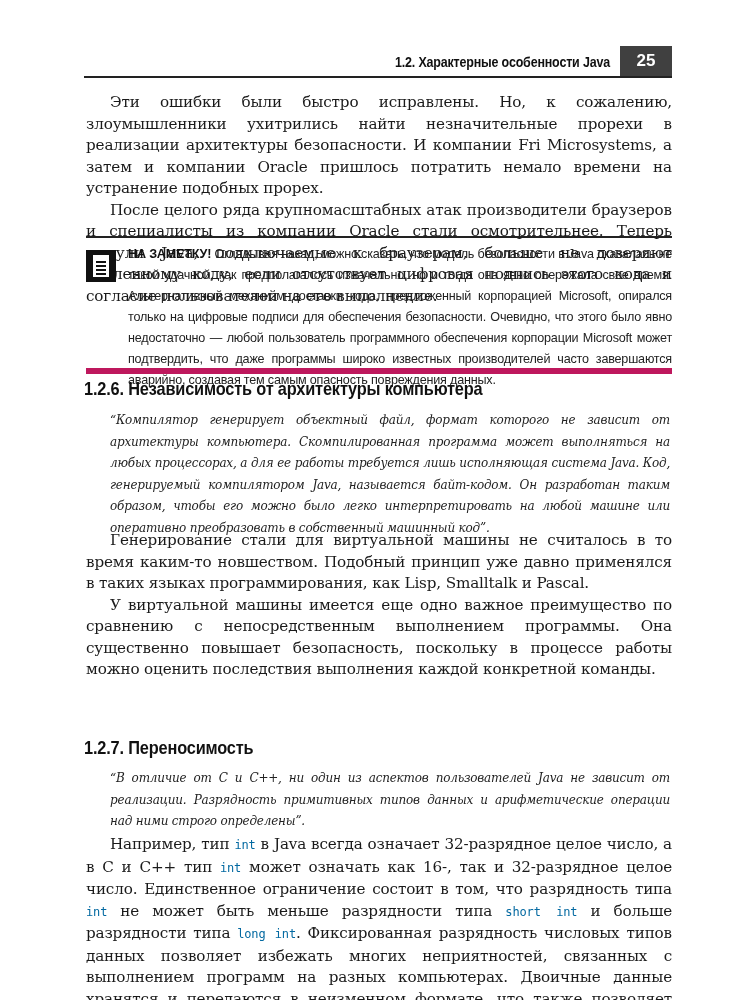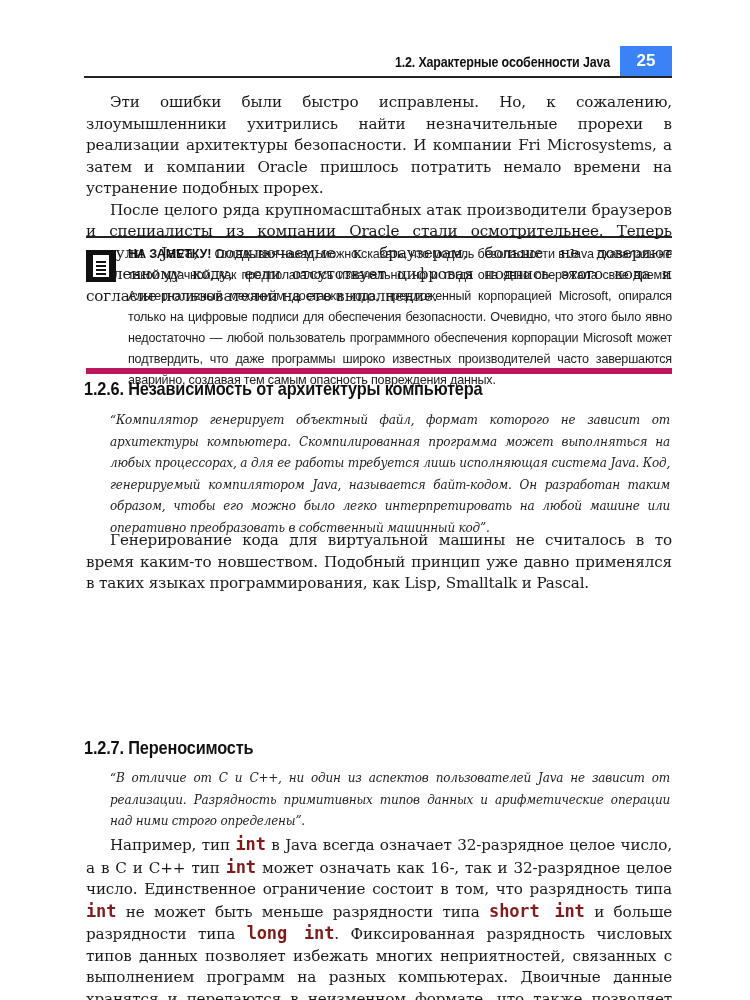--- a/index.html
+++ b/index.html
@@ -16,21 +16,21 @@
       border-bottom: 2px solid #222;
     }
     .run-head .title {
       position: absolute; right: 62px; top: 2px;
       font-family: "Liberation Sans", sans-serif; font-weight: bold;
       font-size: 14.5px; letter-spacing: -0.2px; transform: scaleX(0.86); transform-origin: right center;
       color: #111;
     }
     .run-head .pageno {
       position: absolute; right: 0; top: -6px; width: 52px; height: 30px;
-      background: #3b82f6; color: #fff;
+      background: #404040; color: #fff;
       font-family: "Liberation Sans", sans-serif; font-weight: bold; font-size: 17px;
       display: flex; align-items: center; justify-content: center;
     }
 
     .body-text {
       position: absolute; left: 62px; width: 586px;
       font-size: 15.2px; line-height: 21.5px; text-align: justify;
       letter-spacing: -0.15px;
     }
     .body-text p { margin: 0; text-indent: 24px; }
@@ -61,21 +61,21 @@
       font-family: "Liberation Sans", sans-serif; font-weight: bold;
       font-size: 19px; color: #111; transform: scaleX(0.86); transform-origin: left center;
       letter-spacing: -0.2px;
     }
 
     .quote {
       position: absolute; left: 86px; width: 560px;
       font-style: italic; font-size: 12px; line-height: 21.5px; text-align: justify;
       color: #222; letter-spacing: -0.2px;
     }
-    .code { font-family: "DejaVu Sans Mono", "Liberation Mono", monospace; font-size: 17px; color: #7f1d1d; font-weight: bold; }
+    .code { font-family: "DejaVu Sans Mono", "Liberation Mono", monospace; font-size: 12px; color: #0369a1; }
   </style>
 </head>
 <body>
 
 <div class="page">
 
   <div class="run-head">
     <span class="title">1.2. Характерные особенности Java</span>
     <span class="pageno">25</span>
   </div>
@@ -95,21 +95,22 @@
       </div>
     </div>
     <div class="text"><span class="label">НА ЗАМЕТКУ!</span><span> Оглядывая назад, можно сказать, что модель безопасности в Java оказалась не такой удачной, как предполагалось изначально, но и тогда она явно опережала свое время. Альтернативный механизм доставки кода, предложенный корпорацией Microsoft, опирался только на цифровые подписи для обеспечения безопасности. Очевидно, что этого было явно недостаточно — любой пользователь программного обеспечения корпорации Microsoft может подтвердить, что даже программы широко известных производителей часто завершаются аварийно, создавая тем самым опасность повреждения данных.</span></div>
   </div>
 
   <div class="heading" style="top:378px;">1.2.6. Независимость от архитектуры компьютера</div>
 
   <div class="quote" style="top:410px;">“Компилятор генерирует объектный файл, формат которого не зависит от архитектуры компьютера. Скомпилированная программа может выполняться на любых процессорах, а для ее работы требуется лишь исполняющая система Java. Код, генерируемый компилятором Java, называется байт-кодом. Он разработан таким образом, чтобы его можно было легко интерпретировать на любой машине или оперативно преобразовать в собственный машинный код”.</div>
 
   <div class="body-text" style="top:530px;">
-    <p>Генерирование кода для виртуальной машины не считалось в то время каким-то новшеством. Подобный принцип уже давно применялся в таких языках программирования, как Lisp, Smalltalk и Pascal.</p>
+    <p>Генерирование стали для виртуальной машины не считалось в то время каким-то новшеством. Подобный принцип уже давно применялся в таких языках программирования, как Lisp, Smalltalk и Pascal.</p>
+    <p>У виртуальной машины имеется еще одно важное преимущество по сравнению с непосредственным выполнением программы. Она существенно повышает безопасность, поскольку в процессе работы можно оценить последствия выполнения каждой конкретной команды.</p>
   </div>
 
   <div class="heading" style="top:737px;">1.2.7. Переносимость</div>
 
   <div class="quote" style="top:768px;">“В отличие от С и С++, ни один из аспектов пользователей Java не зависит от реализации. Разрядность примитивных типов данных и арифметические операции над ними строго определены”.</div>
 
   <div class="body-text" style="top:834px;">
     <p><span>Например, тип </span><span class="code">int</span><span> в Java всегда означает 32-разрядное целое число, а в С и С++ тип </span><span class="code">int</span><span> может означать как 16-, так и 32-разрядное целое число. Единственное ограничение состоит в том, что разрядность типа </span><span class="code">int</span><span> не может быть меньше разрядности типа </span><span class="code">short int</span><span> и больше разрядности типа </span><span class="code">long int</span><span>. Фиксированная разрядность числовых типов данных позволяет избежать многих неприятностей, связанных с выполнением программ на разных компьютерах. Двоичные данные хранятся и передаются в неизменном формате, что также позволяет избежать недоразумений,</span></p>
   </div>
 

